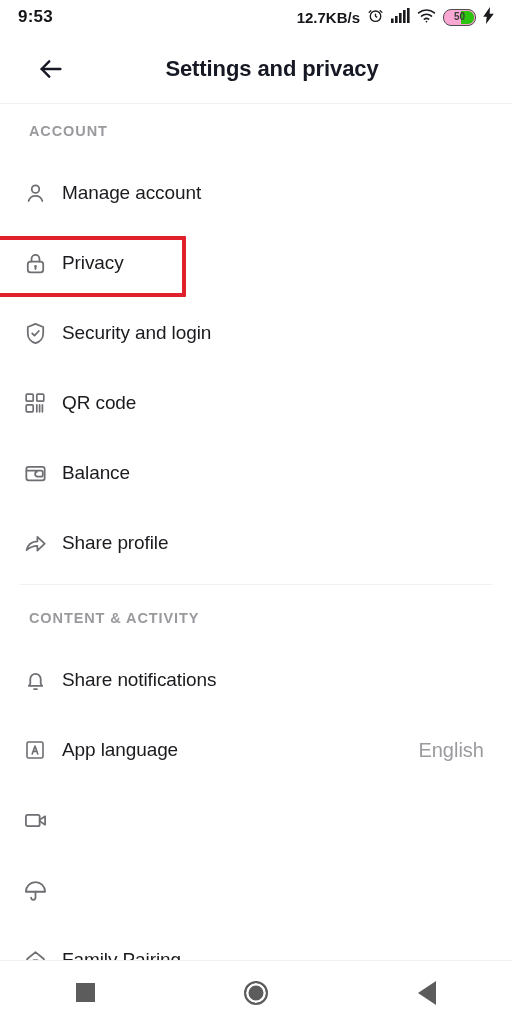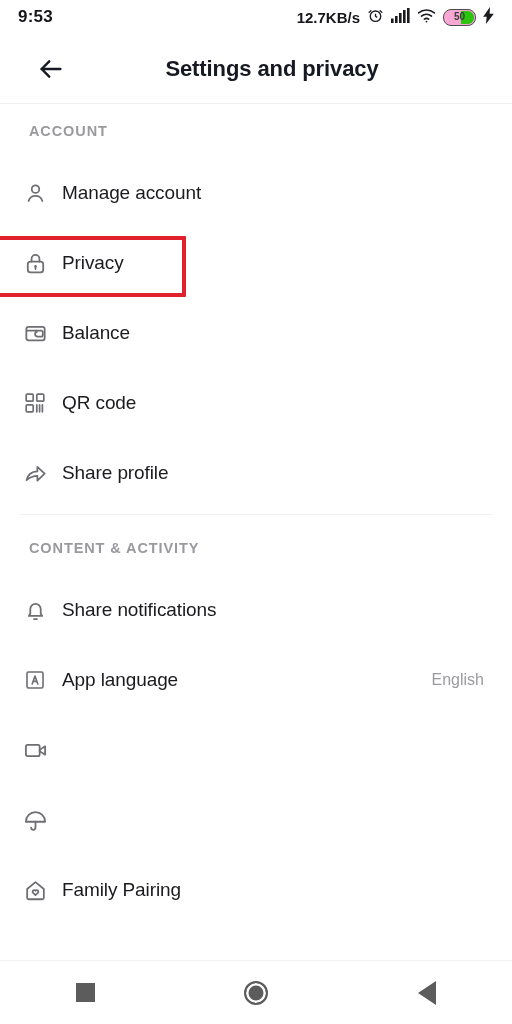--- a/index.html
+++ b/index.html
@@ -75,21 +75,21 @@
     cursor:pointer;
   }
   .row-icon {
     width:30px; height:30px; flex:0 0 30px;
     display:flex; align-items:center; justify-content:center;
   }
   .row-label {
     margin-left:12px; font-size:19px; color:#1b1b1f; letter-spacing:-.1px;
   }
   .row-value {
-    margin-left:auto; font-size:16px; color:#9b9b9f;text-align:right;
+    margin-left:auto; font-size:20px; color:#9b9b9f;text-align:right;
   }
   .divider {
     height:1px; margin:6px 20px 6px 20px; background:#f1f1f2;
   }
 
   
   .row.highlight::before {
     content:""; position:absolute;
     left:-10px; top:8px; width:188px; height:53px;
     border:4px solid #e0202a; border-radius:1px;
@@ -200,45 +200,54 @@
         <svg width="25" height="25" viewBox="0 0 24 24" fill="none" stroke="#6e6e73" stroke-width="1.7" stroke-linecap="round">
           <rect x="4.6" y="10.2" width="14.8" height="10.4" rx="2.6"></rect>
           <path d="M8.2 10.2V7.6a3.8 3.8 0 0 1 7.6 0v2.6"></path>
           <circle cx="12" cy="14.6" r="1.2" fill="#6e6e73" stroke="none"></circle>
           <path d="M12 15.4v2"></path>
         </svg>
       </span>
       <span class="row-label">Privacy</span>
     </div>
 
-
-    <div class="row">
-      <span class="row-icon">
-        <svg width="25" height="25" viewBox="0 0 24 24" fill="none" stroke="#6e6e73" stroke-width="1.7" stroke-linejoin="round">
-          <rect x="3.2" y="5.6" width="17.6" height="13" rx="2.2"></rect>
-          <path d="M3.2 9.2h14.2a1.6 1.6 0 0 1 1.6 1.6v2.6a1.6 1.6 0 0 1-1.6 1.6H14a2.4 2.4 0 0 1 0-4.8"></path>
-        </svg>
-      </span>
-      <span class="row-label">Balance</span>
+    <div class="row">
+      <span class="row-icon">
+        <svg width="25" height="25" viewBox="0 0 24 24" fill="none" stroke="#6e6e73" stroke-width="1.7" stroke-linecap="round" stroke-linejoin="round">
+          <path d="M12 2.8 4.6 5.8v6.1c0 4.6 3.1 8.2 7.4 9.3 4.3-1.1 7.4-4.7 7.4-9.3V5.8z"></path>
+          <path d="m8.8 11.8 2.2 2.2 4.2-4.4"></path>
+        </svg>
+      </span>
+      <span class="row-label">Security and login</span>
     </div>
 
     <div class="row">
       <span class="row-icon">
         <svg width="24" height="24" viewBox="0 0 24 24" fill="none" stroke="#6e6e73" stroke-width="1.7">
           <rect x="3.2" y="3.2" width="7" height="7" rx="1"></rect>
           <rect x="13.8" y="3.2" width="7" height="7" rx="1"></rect>
           <rect x="3.2" y="13.8" width="7" height="7" rx="1"></rect>
           <path d="M13.8 13.8v7M16.6 13.8v7M19.4 13.8v7" stroke-linecap="round"></path>
         </svg>
       </span>
       <span class="row-label">QR code</span>
     </div>
 
     <div class="row">
       <span class="row-icon">
+        <svg width="25" height="25" viewBox="0 0 24 24" fill="none" stroke="#6e6e73" stroke-width="1.7" stroke-linejoin="round">
+          <rect x="3.2" y="5.6" width="17.6" height="13" rx="2.2"></rect>
+          <path d="M3.2 9.2h14.2a1.6 1.6 0 0 1 1.6 1.6v2.6a1.6 1.6 0 0 1-1.6 1.6H14a2.4 2.4 0 0 1 0-4.8"></path>
+        </svg>
+      </span>
+      <span class="row-label">Balance</span>
+    </div>
+
+    <div class="row">
+      <span class="row-icon">
         <svg width="25" height="25" viewBox="0 0 24 24" fill="none" stroke="#6e6e73" stroke-width="1.7" stroke-linecap="round" stroke-linejoin="round">
           <path d="M3.4 18.4c1.2-5.4 4.8-8.2 10.4-8.4V5.6l7 6.6-7 6.6v-4.6c-4.2 0-7.2 1.3-10.4 4.2z"></path>
         </svg>
       </span>
       <span class="row-label">Share profile</span>
     </div>
 
     <div class="divider"></div>
 
     <div class="section-header">CONTENT &amp; ACTIVITY</div>

